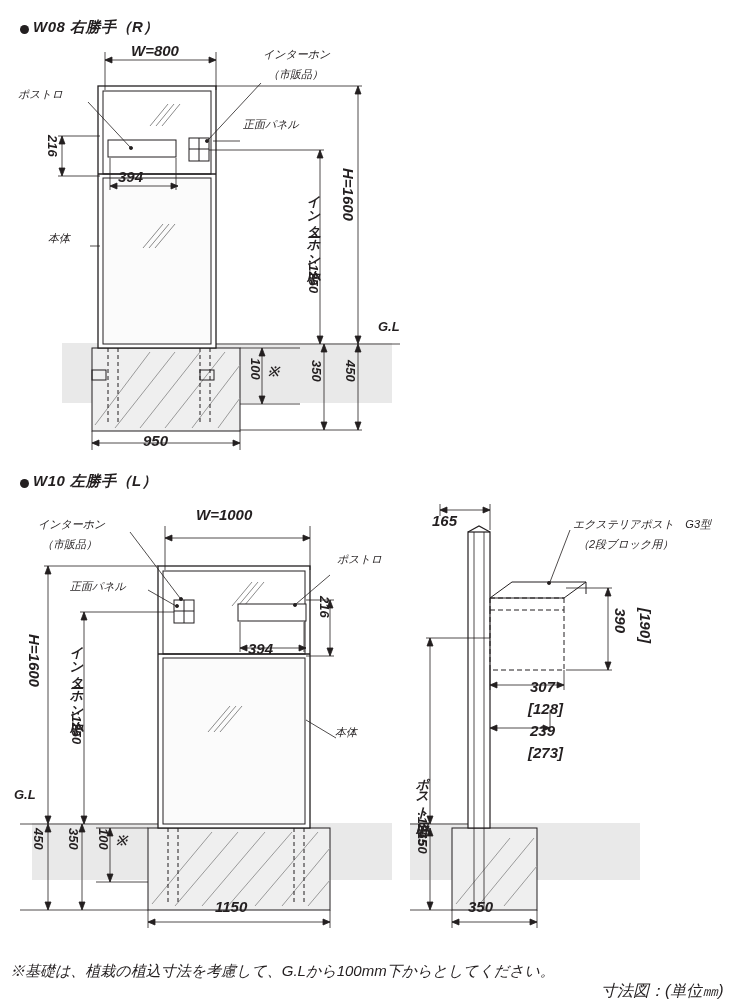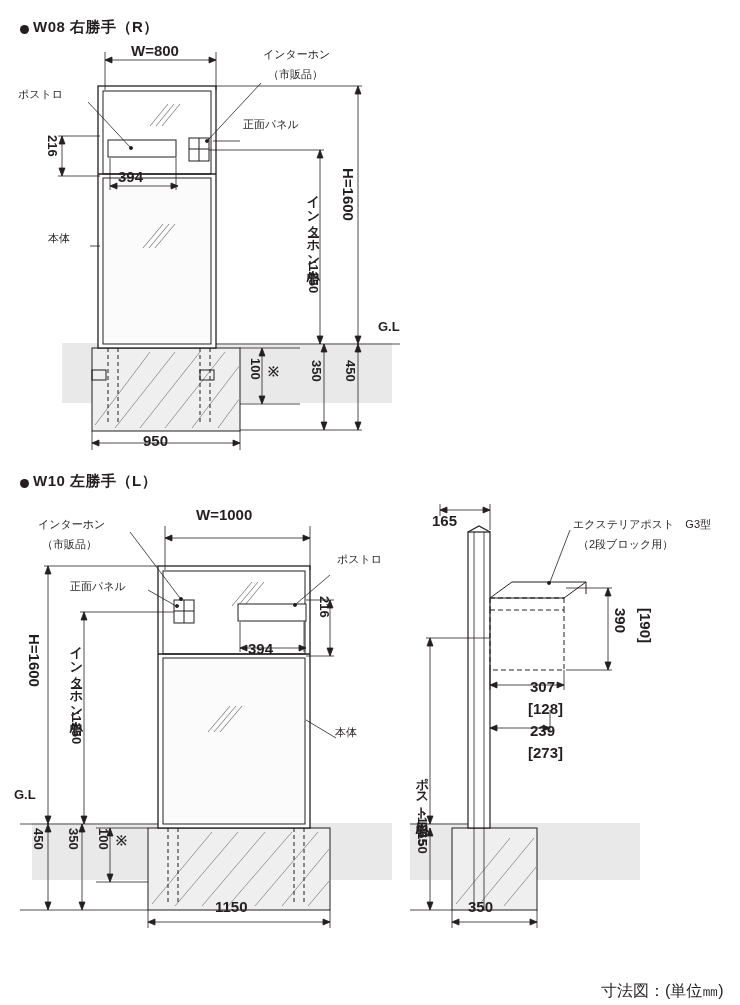--- a/index.html
+++ b/index.html
@@ -4,21 +4,21 @@
 <style>
   html,body{margin:0;padding:0;}
   body{
     width:740px;height:1005px;
     background:#ffffff;
     font-family:"Liberation Sans", sans-serif;
     color:#231f20;
     position:relative;
     overflow:hidden;
   }
-  .page{position:absolute;left:0;top:0;width:740px;height:1005px;}
+  .page{position:absolute;left:0;top:0;width:740px;height:1005px;font-style:italic;}
   .txt{position:absolute;white-space:pre;line-height:1.15;}
   .bullet{width:9px;height:9px;border-radius:50%;background:#231f20;position:absolute;}
   .ttl{font-size:15px;font-weight:bold;letter-spacing:.5px;}
   .lbl{font-size:11px;}
   .dim{font-size:15px;font-weight:bold;}
   .dimS{font-size:13px;font-weight:bold;}
   .note{font-size:15px;}
   .vertR{writing-mode:vertical-rl;}
   svg{position:absolute;left:0;top:0;overflow:visible;}
 </style>
@@ -415,15 +415,16 @@
 
   <div class="txt dim" style="left:530px;top:678px;">307</div>
   <div class="txt dim" style="left:528px;top:700px;">[128]</div>
   <div class="txt dim" style="left:530px;top:722px;">239</div>
   <div class="txt dim" style="left:528px;top:744px;">[273]</div>
 
   <div class="txt dimS vertR" style="left:414px;top:768px;height:150px;">ポスト口中心:1265</div>
   <div class="txt dimS vertR" style="left:414px;top:832px;height:40px;">150</div>
   <div class="txt dim" style="left:468px;top:898px;">350</div>
 
+  <div class="txt note" style="left:10px;top:962px;">※基礎は、植栽の植込寸法を考慮して、G.Lから100mm下からとしてください。</div>
   <div class="txt note" style="left:601px;top:982px;font-size:16px;">寸法図：(単位㎜)</div>
 
 </div>
 
 </body></html>

